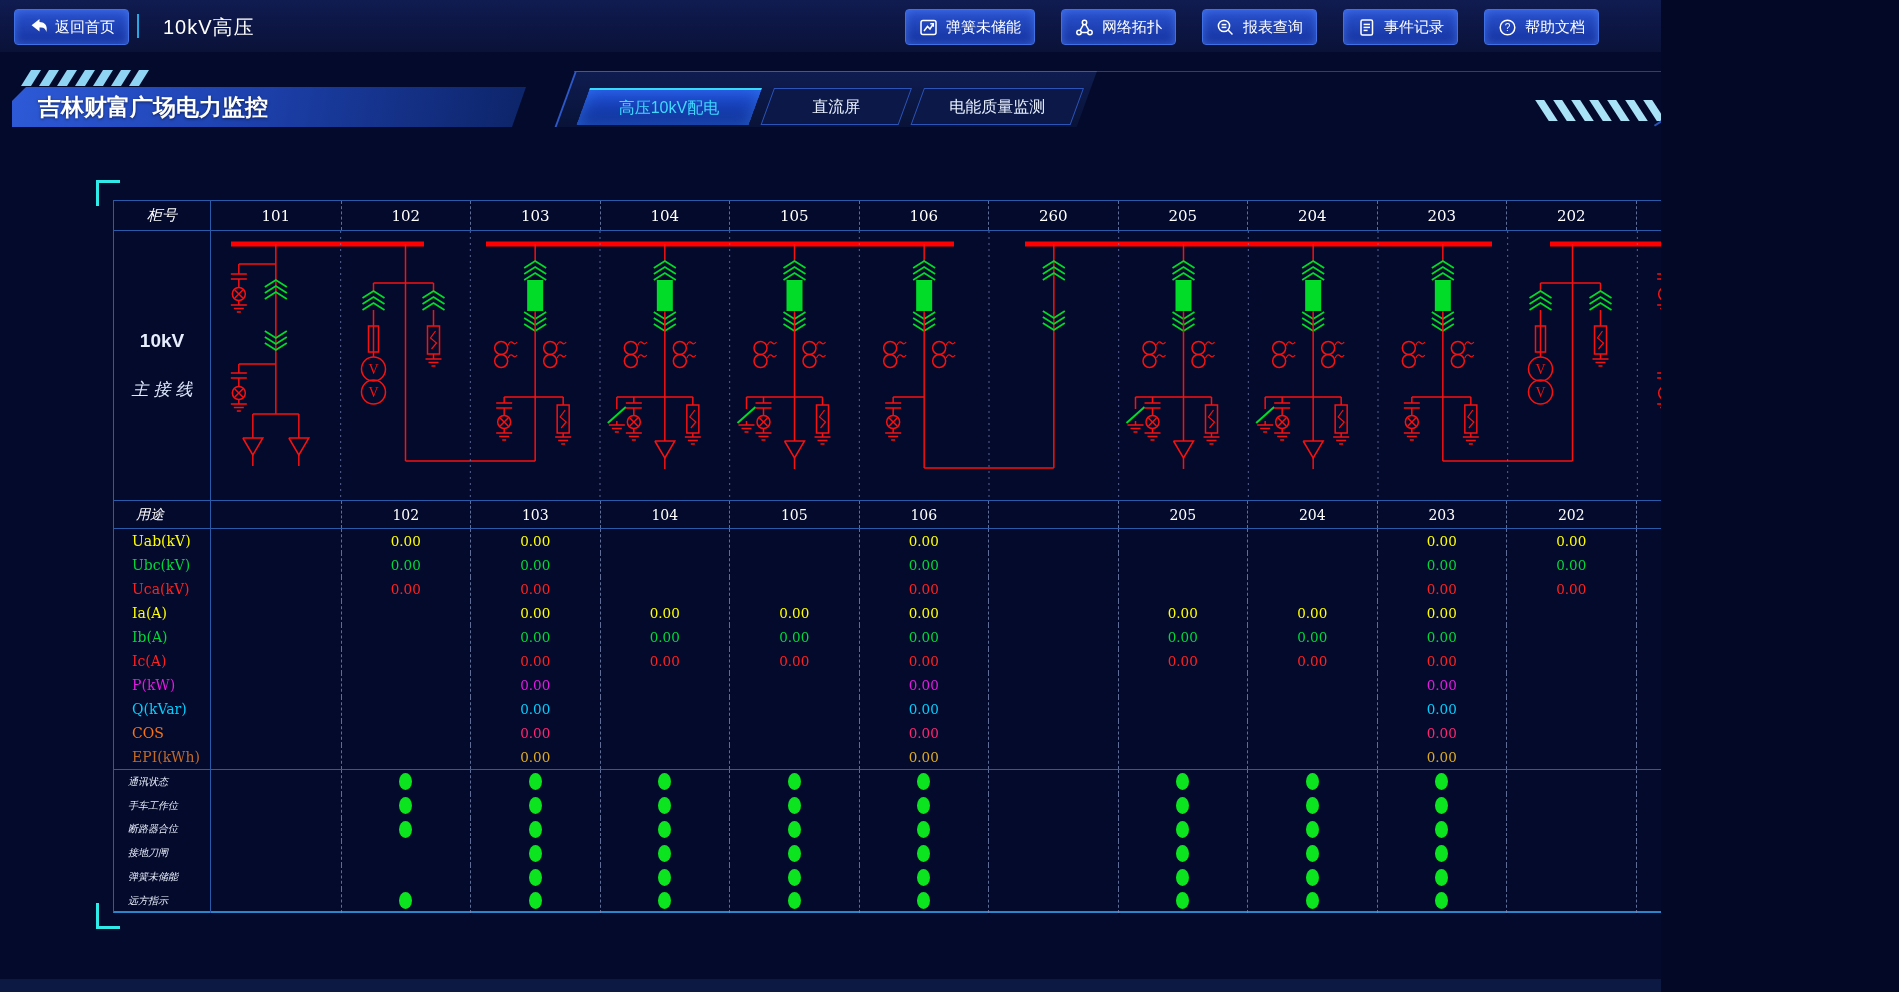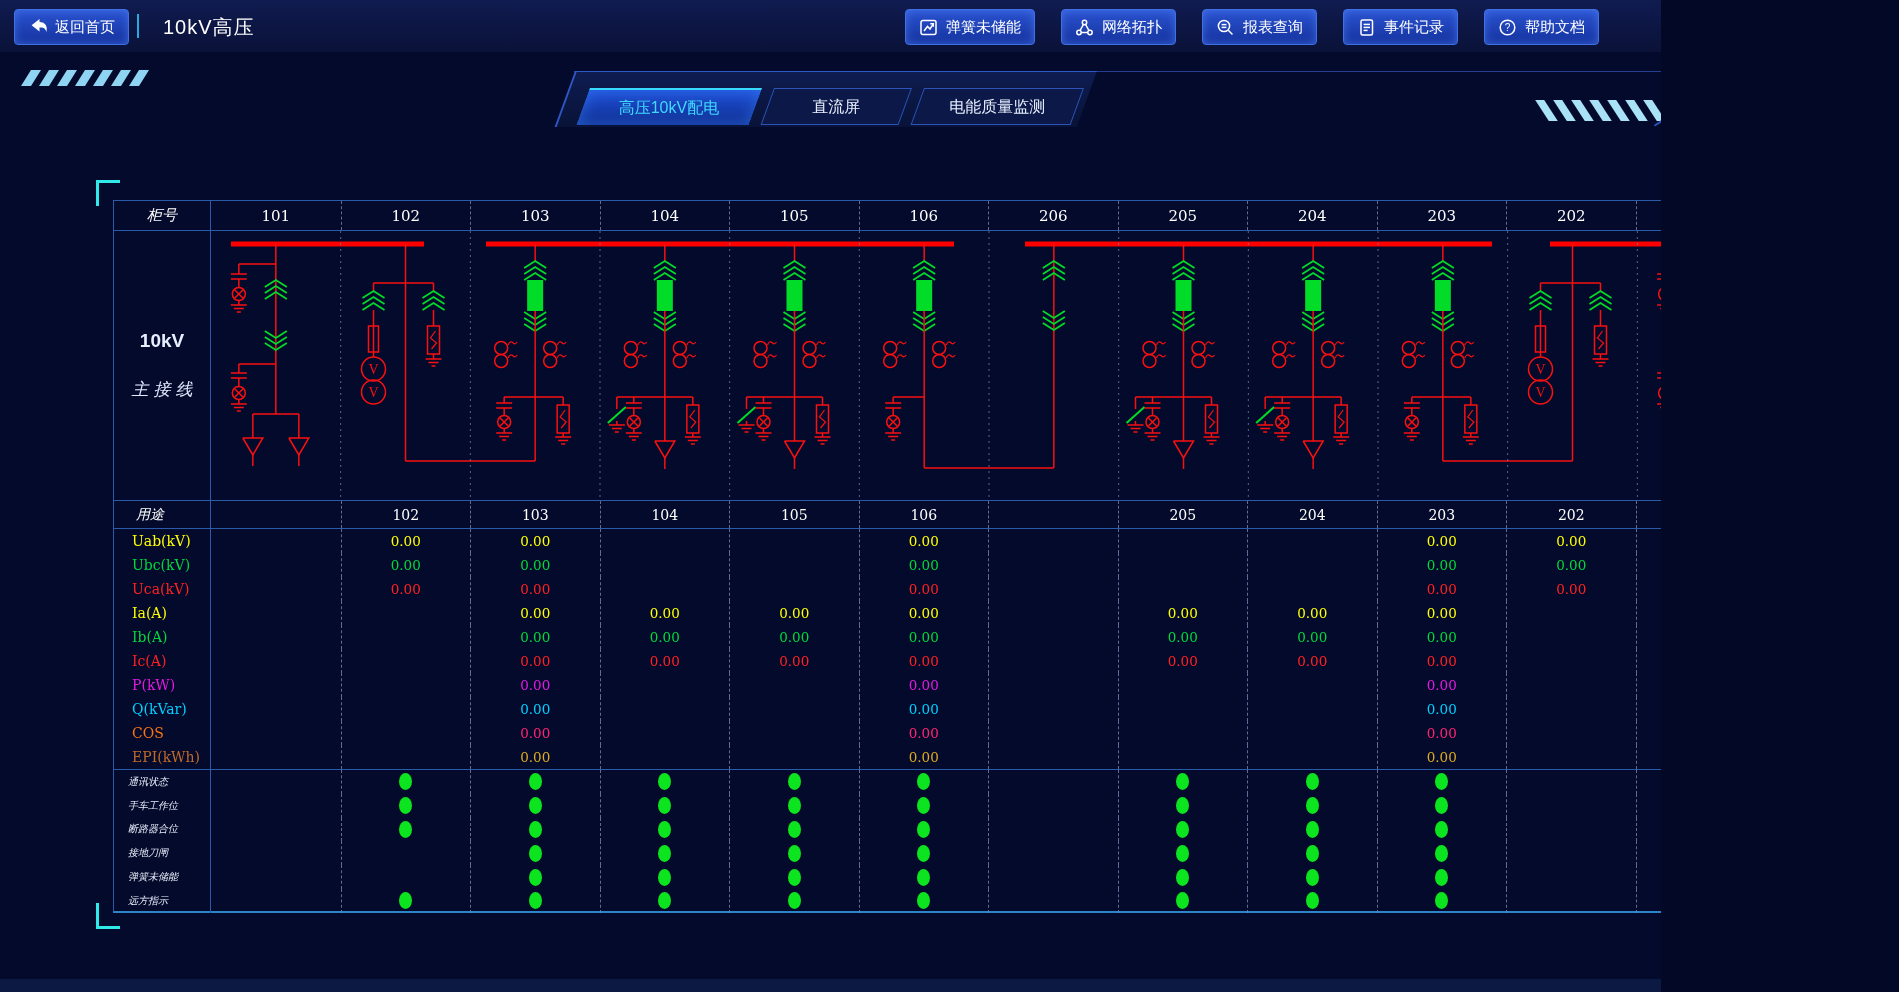--- a/index.html
+++ b/index.html
@@ -176,20 +176,23 @@
   <div id="tab-strip"></div>
   <div id="stripes-left" class="stripes">
       <div class="stripe"></div>
       <div class="stripe"></div>
       <div class="stripe"></div>
       <div class="stripe"></div>
       <div class="stripe"></div>
       <div class="stripe"></div>
       <div class="stripe"></div>
     </div>
+  <div id="banner">
+    <div id="banner-title">吉林财富广场电力监控</div>
+  </div>
   <div id="tabs-holder">
       <div class="tab active" style="left: 590px; width: 172px;">
         <span class="tlbl">高压10kV配电</span>
       </div>
       <div class="tab inactive" style="left: 774px; width: 138px;">
         <span class="tlbl">直流屏</span>
       </div>
       <div class="tab inactive" style="left: 924px; width: 160px;">
         <span class="tlbl">电能质量监测</span>
       </div>
@@ -223,21 +226,21 @@
 
   <div id="grid-table">
     <div id="row-cab" class="trow">
       <div class="lab">柜号</div>
     <div class="cell">101</div>
         <div class="cell dsep">102</div>
         <div class="cell dsep">103</div>
         <div class="cell dsep">104</div>
         <div class="cell dsep">105</div>
         <div class="cell dsep">106</div>
-        <div class="cell dsep">206</div>
+        <div class="cell dsep">260</div>
         <div class="cell dsep">205</div>
         <div class="cell dsep">204</div>
         <div class="cell dsep">203</div>
         <div class="cell dsep">202</div>
         <div class="cell dsep">201</div>
       </div>
     <div id="row-diagram" class="trow">
       <div class="lab cell" id="diagram-label">
         <span id="dlab1">10kV</span>
         <span id="dlab2">主接线</span>

